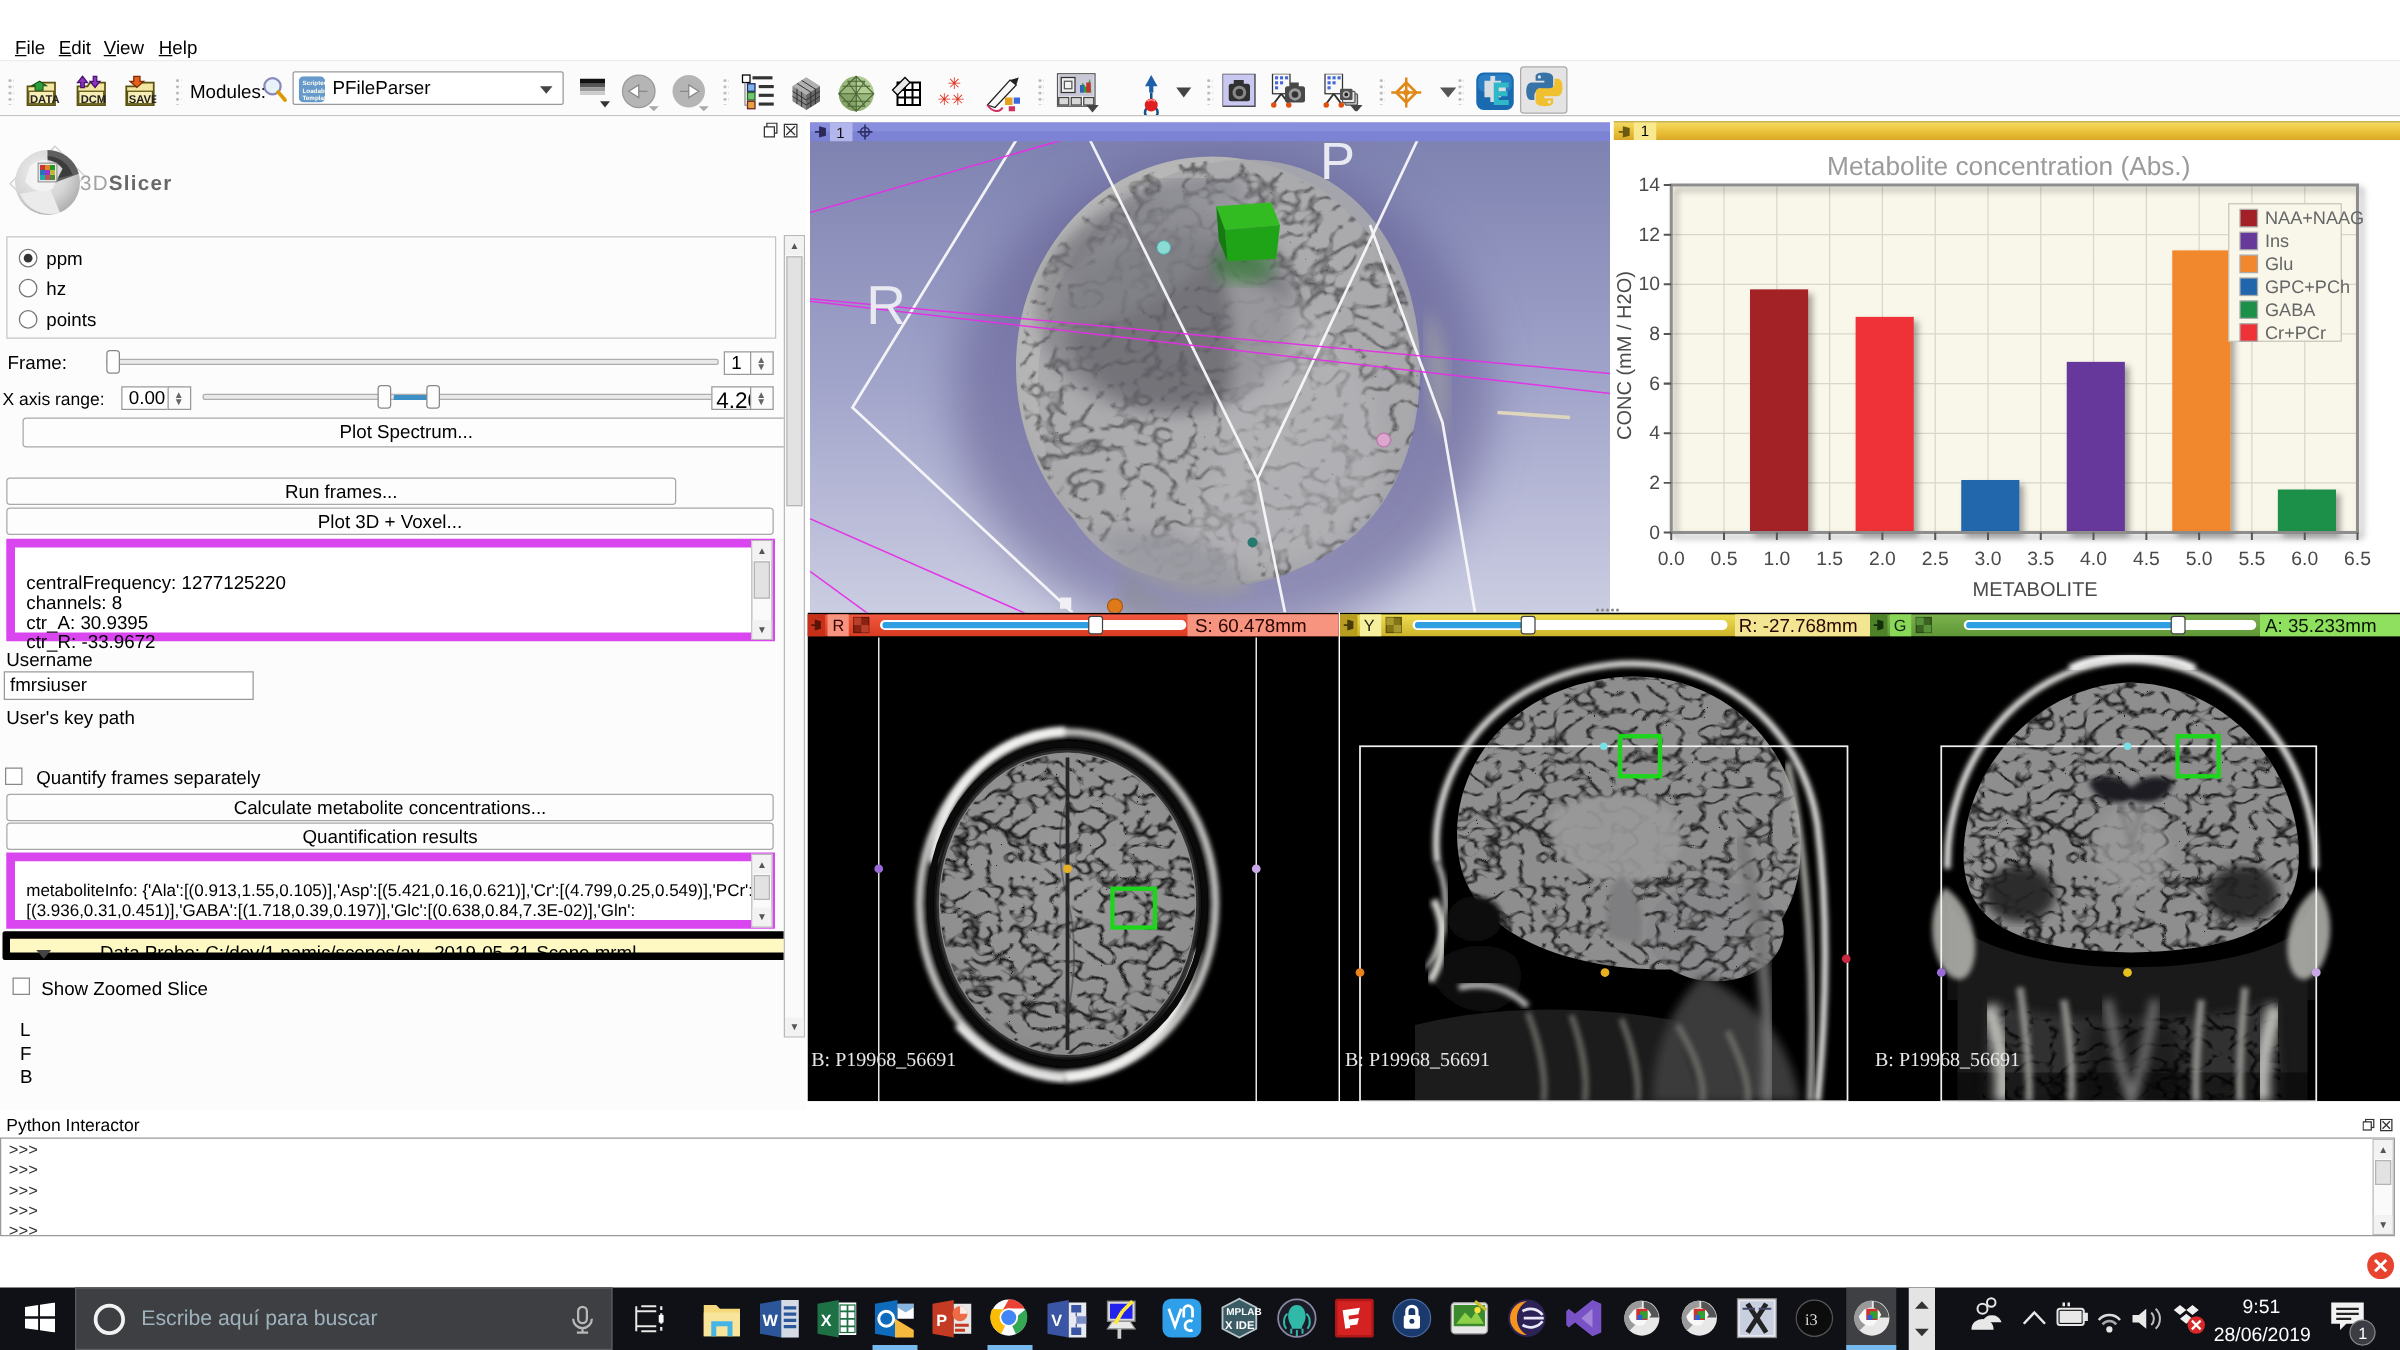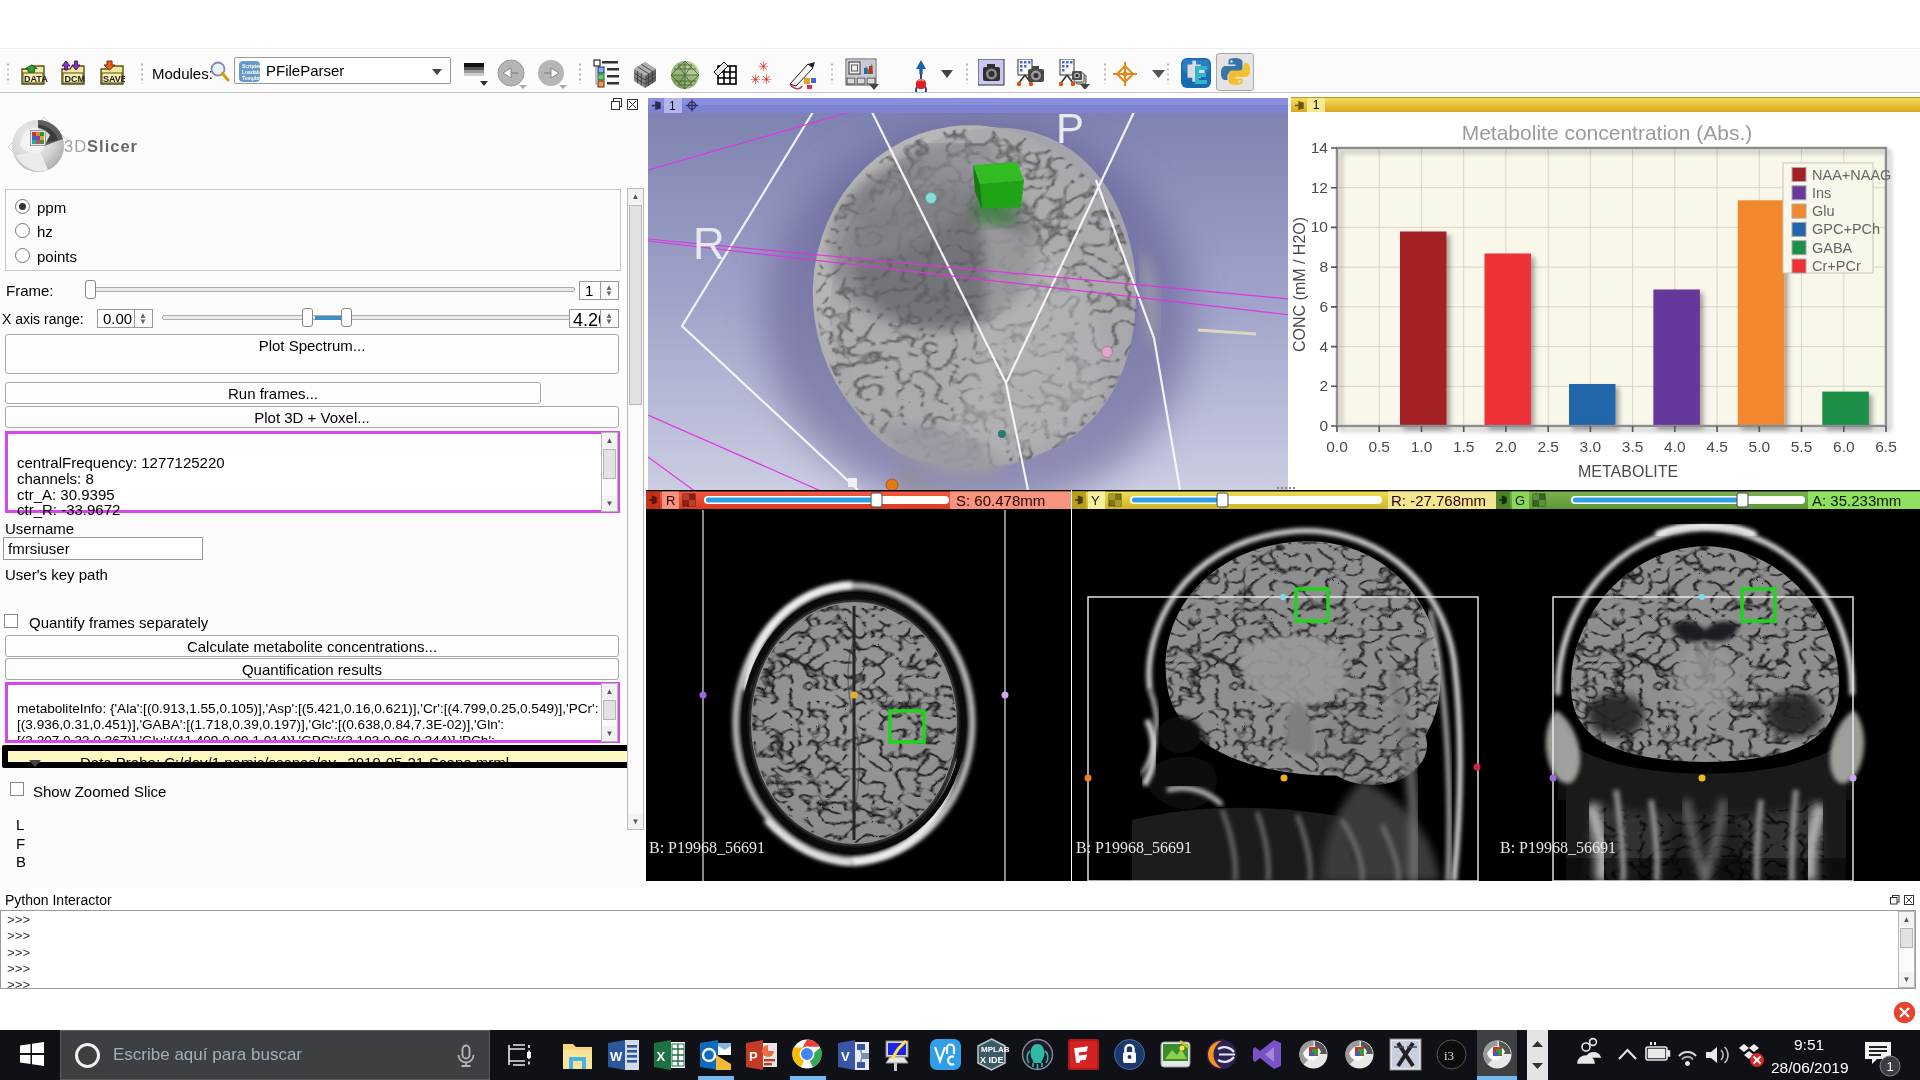--- a/index.html
+++ b/index.html
@@ -10,21 +10,21 @@
 #menubar{position:absolute;left:0;top:30px;width:1920px;height:18px;background:#fff}
 #menubar span{position:absolute;top:0;font-size:15px}
 #menubar u{text-decoration:underline}
 #toolbar{position:absolute;left:0;top:48px;width:1920px;height:45px;background:#fbfbfb;border-bottom:1px solid #c3c3c3;border-top:1px solid #ededed}
 .grip{position:absolute;top:13px;width:5px;height:22px;background-image:radial-gradient(circle,#b5b5b5 1px,transparent 1.2px);background-size:4px 5px}
 
 #leftpanel{position:absolute;left:0;top:93px;width:645px;height:795px;background:#fcfcfc}
 .btn{position:absolute;background:#fdfdfd;border:1px solid #a8a8a8;border-radius:3px;text-align:center;font-size:15px;line-height:21px}
 .inp{position:absolute;background:#fff;border:1px solid #999;font-size:15px;padding-left:4px}
 .lbl{position:absolute;font-size:15px}
-.tarea{position:absolute;background:#fff;border:3px solid #d946ef;font-size:15px;line-height:15.8px;padding:4px 0 0 9px}
+.tarea{position:absolute;background:#fff;border:7px solid #d946ef;font-size:15px;line-height:15.8px;padding:4px 0 0 9px}
 .sb{position:absolute;width:17px;background:#fafafa;border:1px solid #b9b9b9}
 .sb .up,.sb .dn{position:absolute;left:0;width:15px;height:15px;background:#f2f2f2;text-align:center;font-size:8px;color:#555;line-height:15px}
 .sb .up{top:0}.sb .dn{bottom:0}
 .sb .th{position:absolute;left:1px;width:13px;background:#e2e2e2;border:1px solid #b5b5b5}
 .radio{position:absolute;width:15px;height:15px;border-radius:50%;border:1px solid #777;background:#fff}
 .radio.on::after{content:"";position:absolute;left:3px;top:3px;width:7px;height:7px;border-radius:50%;background:#333}
 .check{position:absolute;width:14px;height:14px;border:1px solid #888;background:#fff}
 .slider-groove{position:absolute;height:5px;background:#e9e9e9;border:1px solid #adadad;border-radius:2px}
 .slider-handle{position:absolute;width:11px;height:19px;background:#fdfdfd;border:1px solid #888;border-radius:3px}
 .spin{position:absolute;background:#fff;border:1px solid #999;font-size:15px;padding-left:5px}
@@ -34,20 +34,26 @@
 
 #pylabel{position:absolute;left:5px;top:892px;font-size:14px}
 #pyconsole{position:absolute;left:0px;top:910px;width:1916px;height:79px;background:#fff;border:1px solid #9a9a9a;font-family:"Liberation Mono",monospace;font-size:13px;line-height:16.3px;padding:2px 0 0 6px;color:#333}
 
 #taskbar{position:absolute;left:0;top:1030px;width:1920px;height:50px;background:#101116}
 </style></head>
 <body>
 <div id="app">
 
 
+<div id="menubar">
+  <span style="left:12px"><u>F</u>ile</span>
+  <span style="left:47px"><u>E</u>dit</span>
+  <span style="left:83px"><u>V</u>iew</span>
+  <span style="left:127px"><u>H</u>elp</span>
+</div>
 
 <div id="toolbar">
  <div class="grip" style="left:6px"></div>
 
  <svg class="abs" style="left:20px;top:10px" width="105" height="28" viewBox="0 0 105 28">
   <g>
           <path d="M2 10 h8 l2-3 h12 v18 h-22 z" fill="#f2e6a0" stroke="#5a5210" stroke-width="1.4"></path>
      <rect x="3" y="14" width="20" height="10" fill="#f8edb5" stroke="#5a5210"></rect>
      <path d="M9 8 v-4 h-3 l7-4 6 4 h-3 v4 z" fill="#2e9e3a" stroke="#14551c" stroke-width="1" transform="translate(0,6) scale(0.9)"></path>
      <text x="4" y="23" font-size="9" font-weight="bold" fill="#222" font-family="Liberation Sans">DATA</text>
@@ -304,21 +310,21 @@
  <span class="lbl" style="left:2px;top:218px;font-size:14px">X axis range:</span>
  <div class="spin" style="left:97px;top:216px;width:50px;height:19px">0.00</div>
  <div class="spinarrows" style="left:134px;top:216px;height:19px"></div>
  <div class="slider-groove" style="left:162px;top:222px;width:410px"></div>
  <div class="abs" style="left:315px;top:223px;width:27px;height:4px;background:#3b8fc4"></div>
  <div class="slider-handle" style="left:302px;top:215px"></div>
  <div class="slider-handle" style="left:341px;top:215px"></div>
  <div class="spin" style="left:569px;top:216px;width:32px;height:19px;padding-left:3px;font-size:18px">4.20</div>
  <div class="spinarrows" style="left:600px;top:216px;height:19px"></div>
 
- <div class="btn" style="left:5px;top:241px;width:614px;height:40px">Plot Spectrum...</div>
+ <div class="btn" style="left:18px;top:241px;width:614px;height:24px">Plot Spectrum...</div>
  <div class="btn" style="left:5px;top:289px;width:536px;height:22px">Run frames...</div>
  <div class="btn" style="left:5px;top:313px;width:614px;height:22px">Plot 3D + Voxel...</div>
 
  <div class="tarea" style="left:5px;top:338px;width:615px;height:82px;padding-top:21px">centralFrequency: 1277125220<br>channels: 8<br>ctr_A: 30.9395<br>ctr_R: -33.9672</div>
  <div class="sb" style="left:601px;top:339px;height:80px">
         <div class="up">▲</div>
         <div class="dn">▼</div>
         <div class="th" style="top:16px;height:30px"></div>
       </div>
  <span class="lbl" style="left:5px;top:427px">Username</span>

